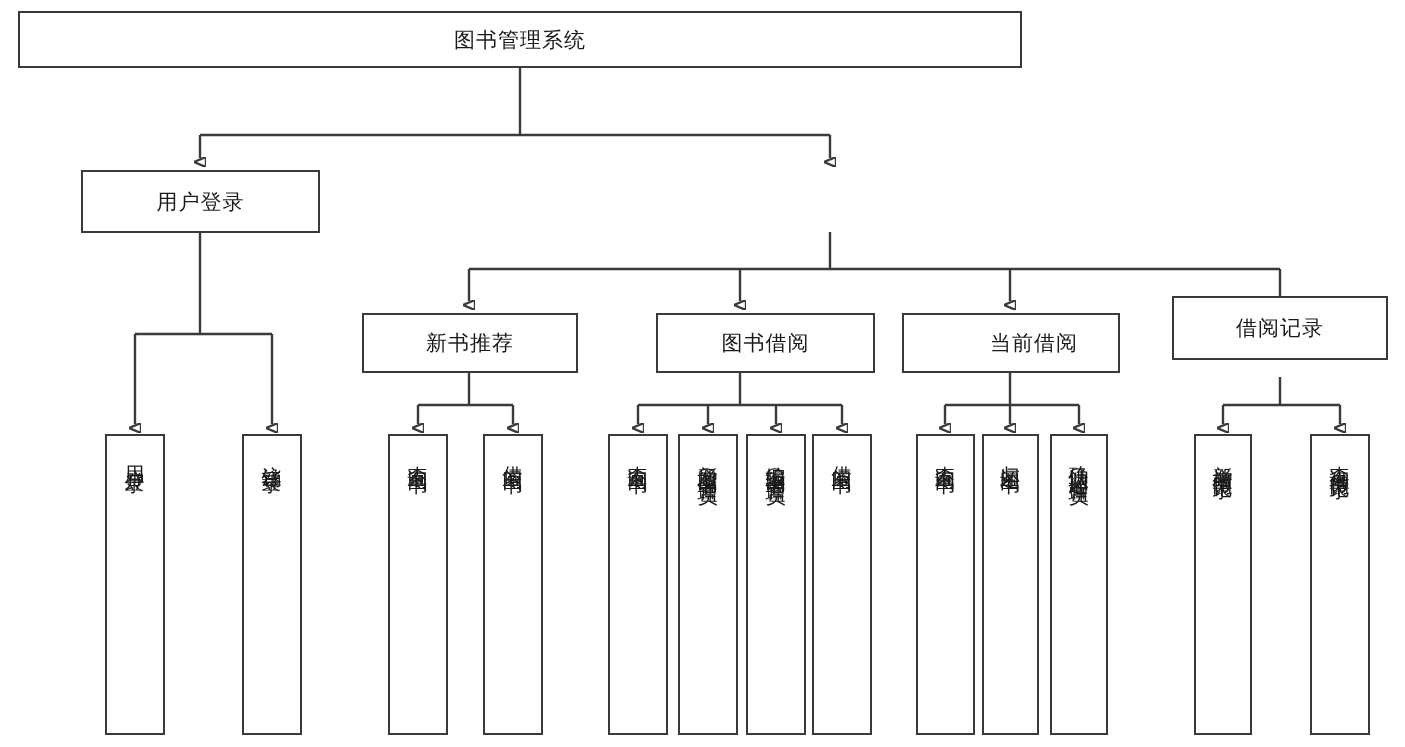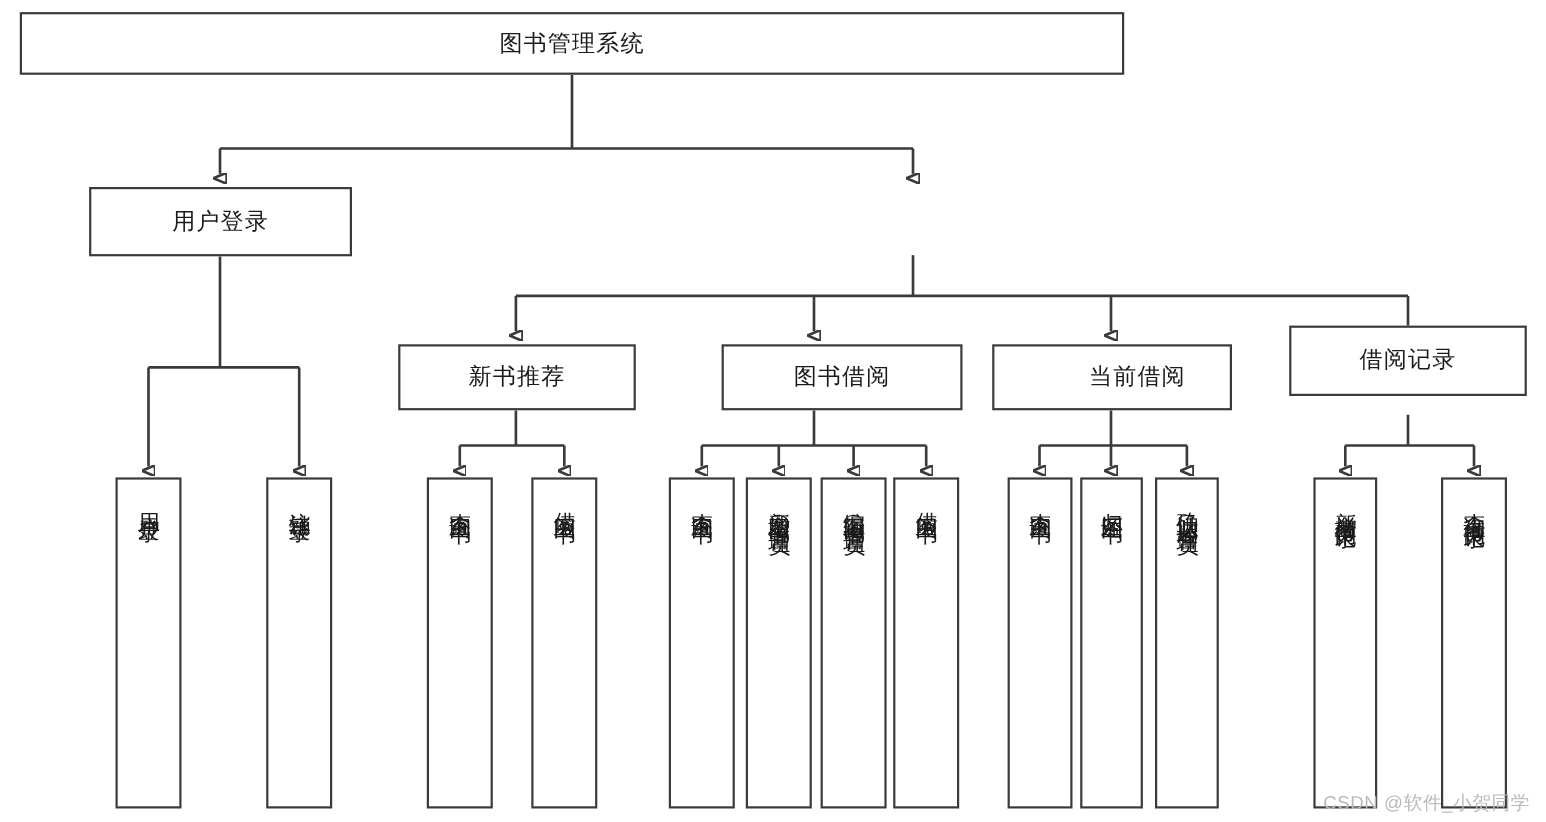--- a/index.html
+++ b/index.html
@@ -177,14 +177,13 @@
     <span class="label">确认归还（管理员）</span>
   </div>
 
   <div class="node vertical" style="left:1194px; top:434px; width:58px; height:301px;">
     <span class="label">新增借阅记录</span>
   </div>
   <div class="node vertical" style="left:1310px; top:434px; width:60px; height:301px;">
     <span class="label">查询借阅记录</span>
   </div>
 
-  <div class="watermark">CSDN @软件_小贺同学</div>
 </div>
 
 </body></html>

